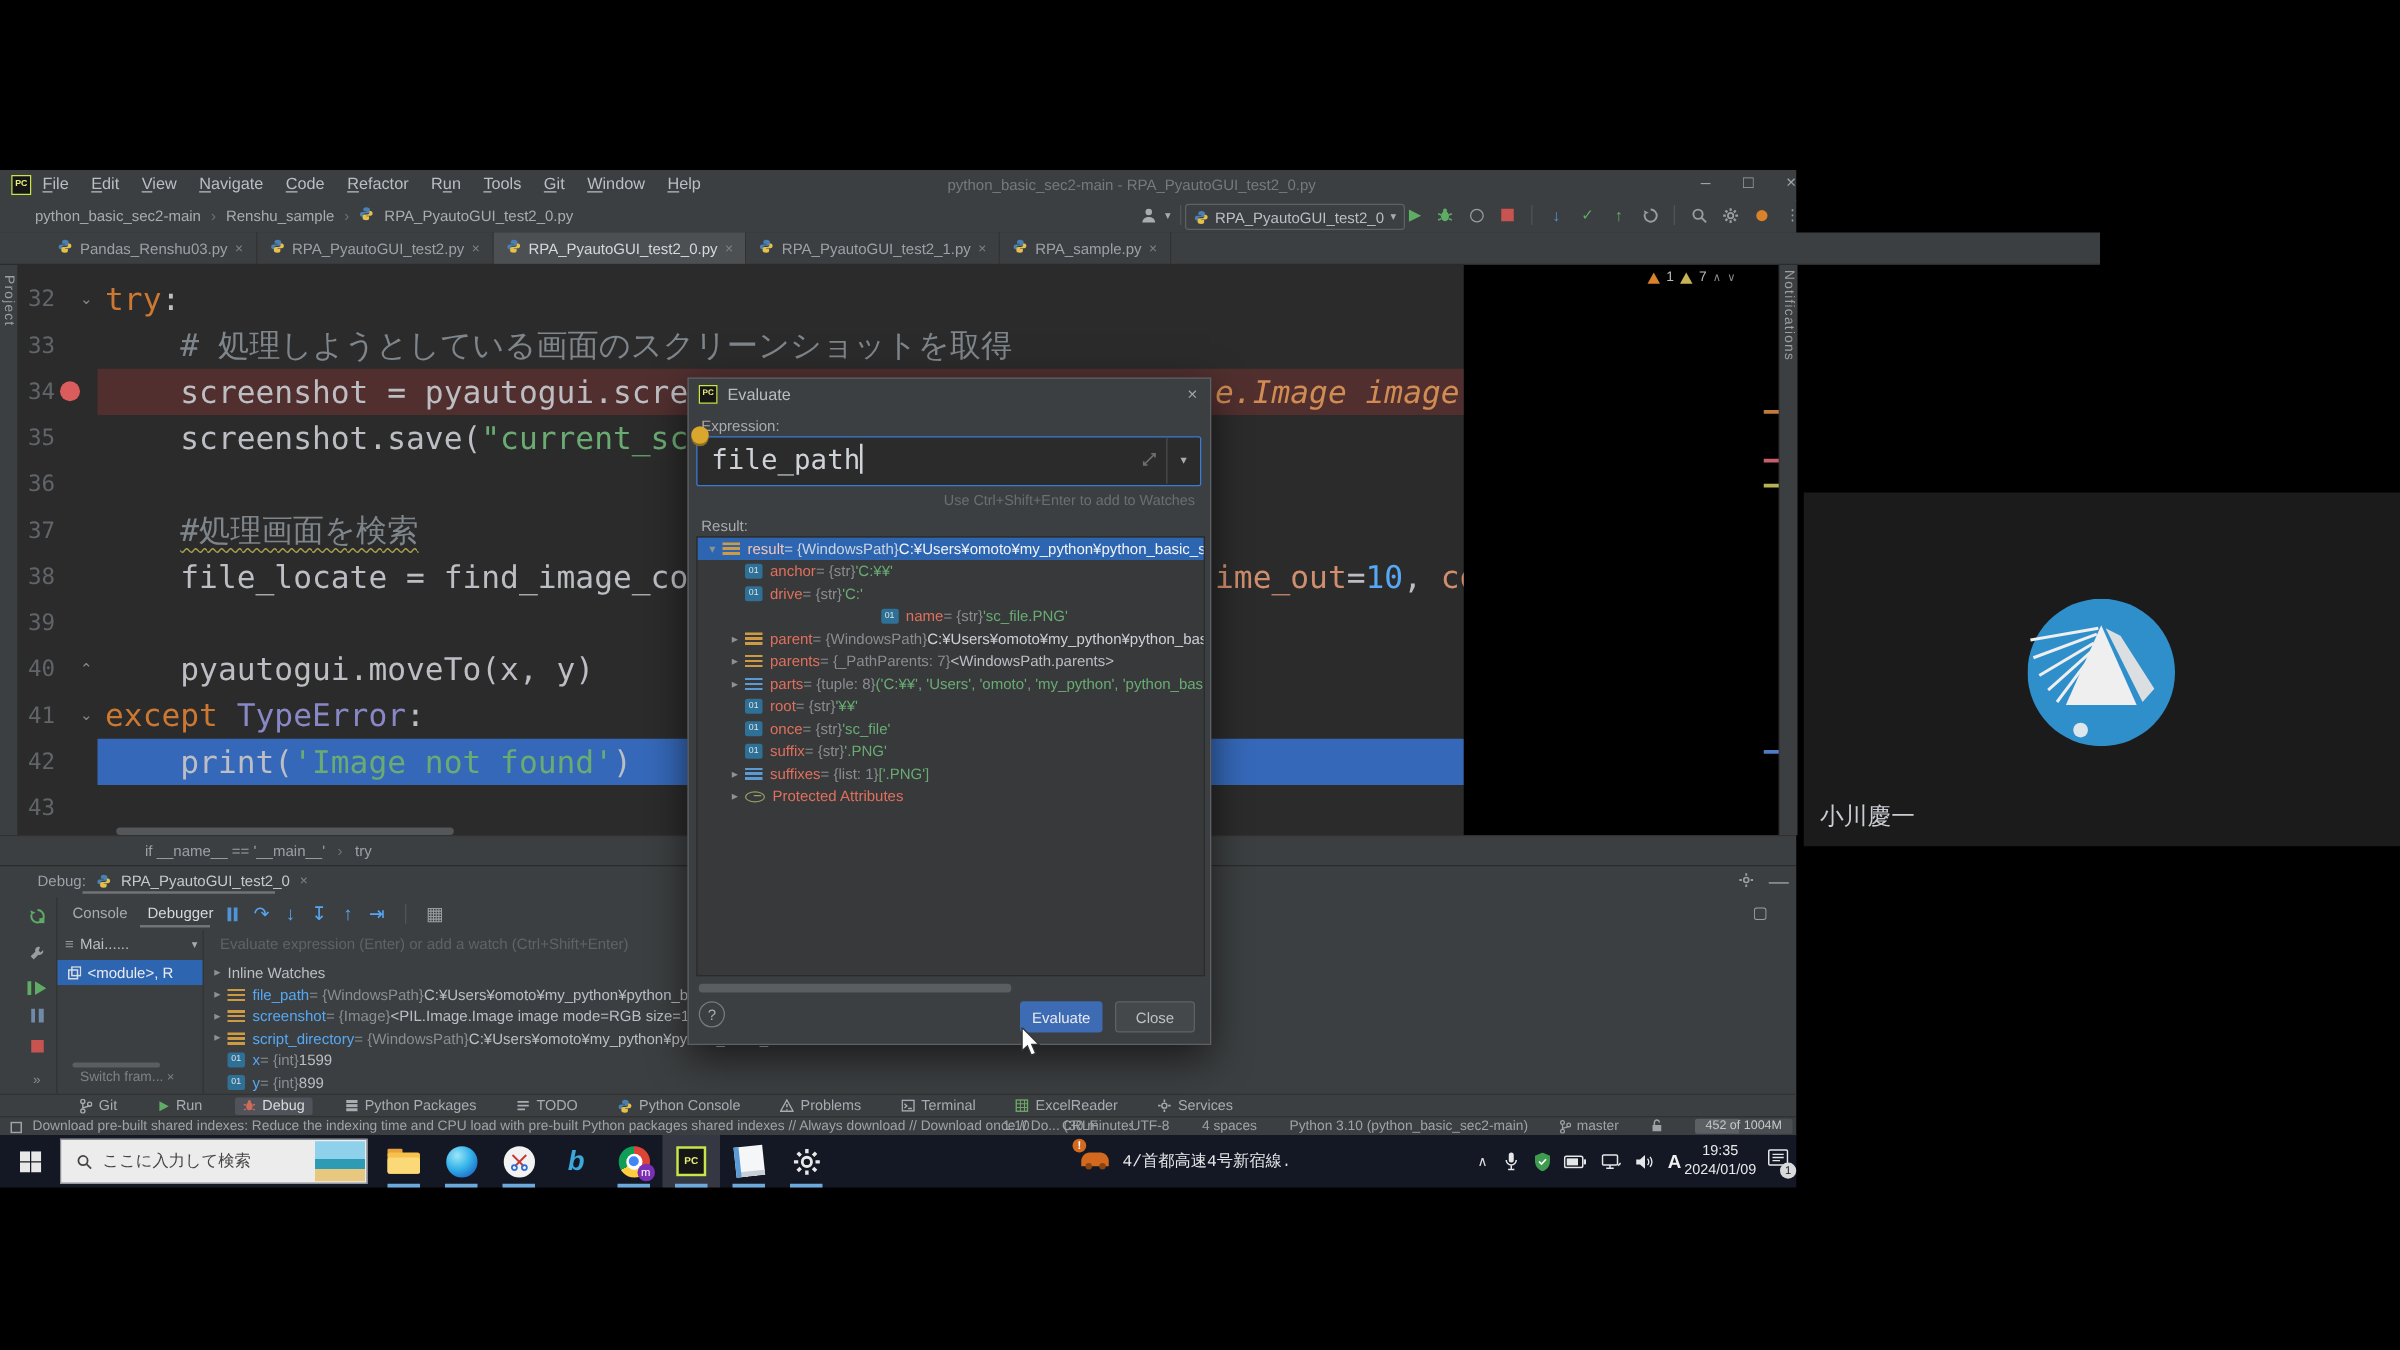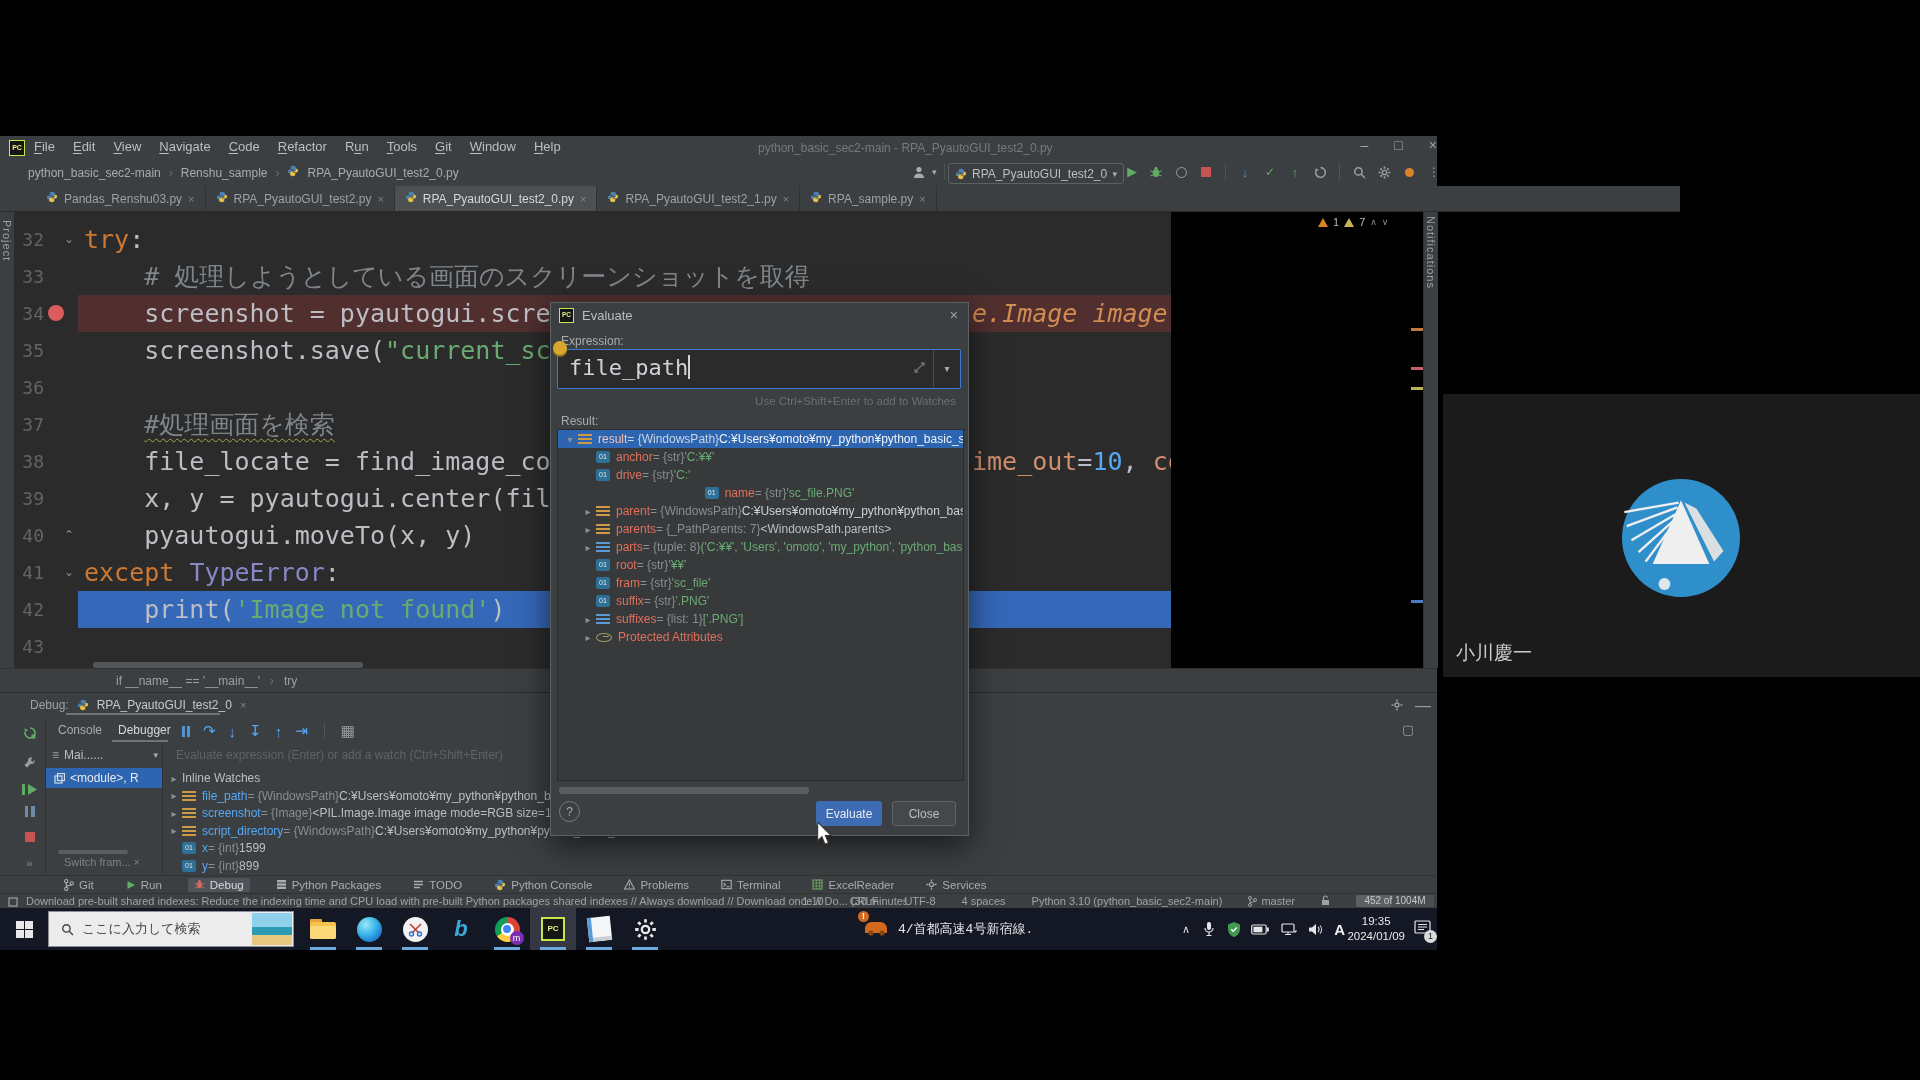--- a/index.html
+++ b/index.html
@@ -308,21 +308,20 @@
       <div class="ln mono" style="top: 120px;">35</div>
       <div class="cl mono" style="top: 120px;"><span class="tk-plain">    screenshot.save(</span><span class="tk-str">"current_sc</span></div>
       <div class="ln mono" style="top: 157px;">36</div>
       <div class="cl mono" style="top: 157px;"></div>
       <div class="ln mono" style="top: 194px;">37</div>
       <div class="cl mono" style="top: 194px;"><span class="tk-comment">    </span><span class="tk-comment tk-wavy">#処理画面を検索</span></div>
       <div class="ln mono" style="top: 231px;">38</div>
       <div class="cl mono" style="top: 231px;"><span class="tk-plain">    file_locate = find_image_co</span></div>
       <div class="ctail mono" style="top: 231px;"><span class="tk-param">ime_out</span><span class="tk-plain">=</span><span class="tk-num">10</span><span class="tk-plain">, </span><span class="tk-param">confidence</span><span class="tk-plain">=</span><span class="tk-num">0.7</span><span class="tk-plain">)</span></div>
       <div class="ln mono" style="top: 268px;">39</div>
-      <div class="cl mono" style="top: 268px;"><span class="tk-plain">    x, y = pyautogui.center(fil</span></div>
       <div class="ln mono" style="top: 305px;">40</div>
       <div class="fold" style="top: 305px;">⌃</div>
       <div class="cl mono" style="top: 305px;"><span class="tk-plain">    pyautogui.moveTo(x, y)</span></div>
       <div class="ln mono" style="top: 342px;">41</div>
       <div class="fold" style="top: 342px;">⌄</div>
       <div class="cl mono" style="top: 342px;"><span class="tk-kw">except</span><span class="tk-plain"> </span><span class="tk-type">TypeError</span><span class="tk-plain">:</span></div>
       <div class="band sel" style="top: 379px;"></div>
       <div class="ln mono" style="top: 379px;">42</div>
       <div class="cl mono" style="top: 379px;"><span class="tk-plain">    print(</span><span class="tk-str">'Image not found'</span><span class="tk-plain">)</span></div>
       <div class="ln mono" style="top: 416px;">43</div>
@@ -664,21 +663,21 @@
         <div class="trow" style="padding-left: 22px;">
           <span class="chev"></span>
           <span class="rowic ic-prim">01</span>
           <span class="dname">root</span>
           <span class="gtype"> = {str} </span>
           <span class="vstr">'¥¥'</span>
         </div>
         <div class="trow" style="padding-left: 22px;">
           <span class="chev"></span>
           <span class="rowic ic-prim">01</span>
-          <span class="dname">fram</span>
+          <span class="dname">once</span>
           <span class="gtype"> = {str} </span>
           <span class="vstr">'sc_file'</span>
         </div>
         <div class="trow" style="padding-left: 22px;">
           <span class="chev"></span>
           <span class="rowic ic-prim">01</span>
           <span class="dname">suffix</span>
           <span class="gtype"> = {str} </span>
           <span class="vstr">'.PNG'</span>
         </div>

